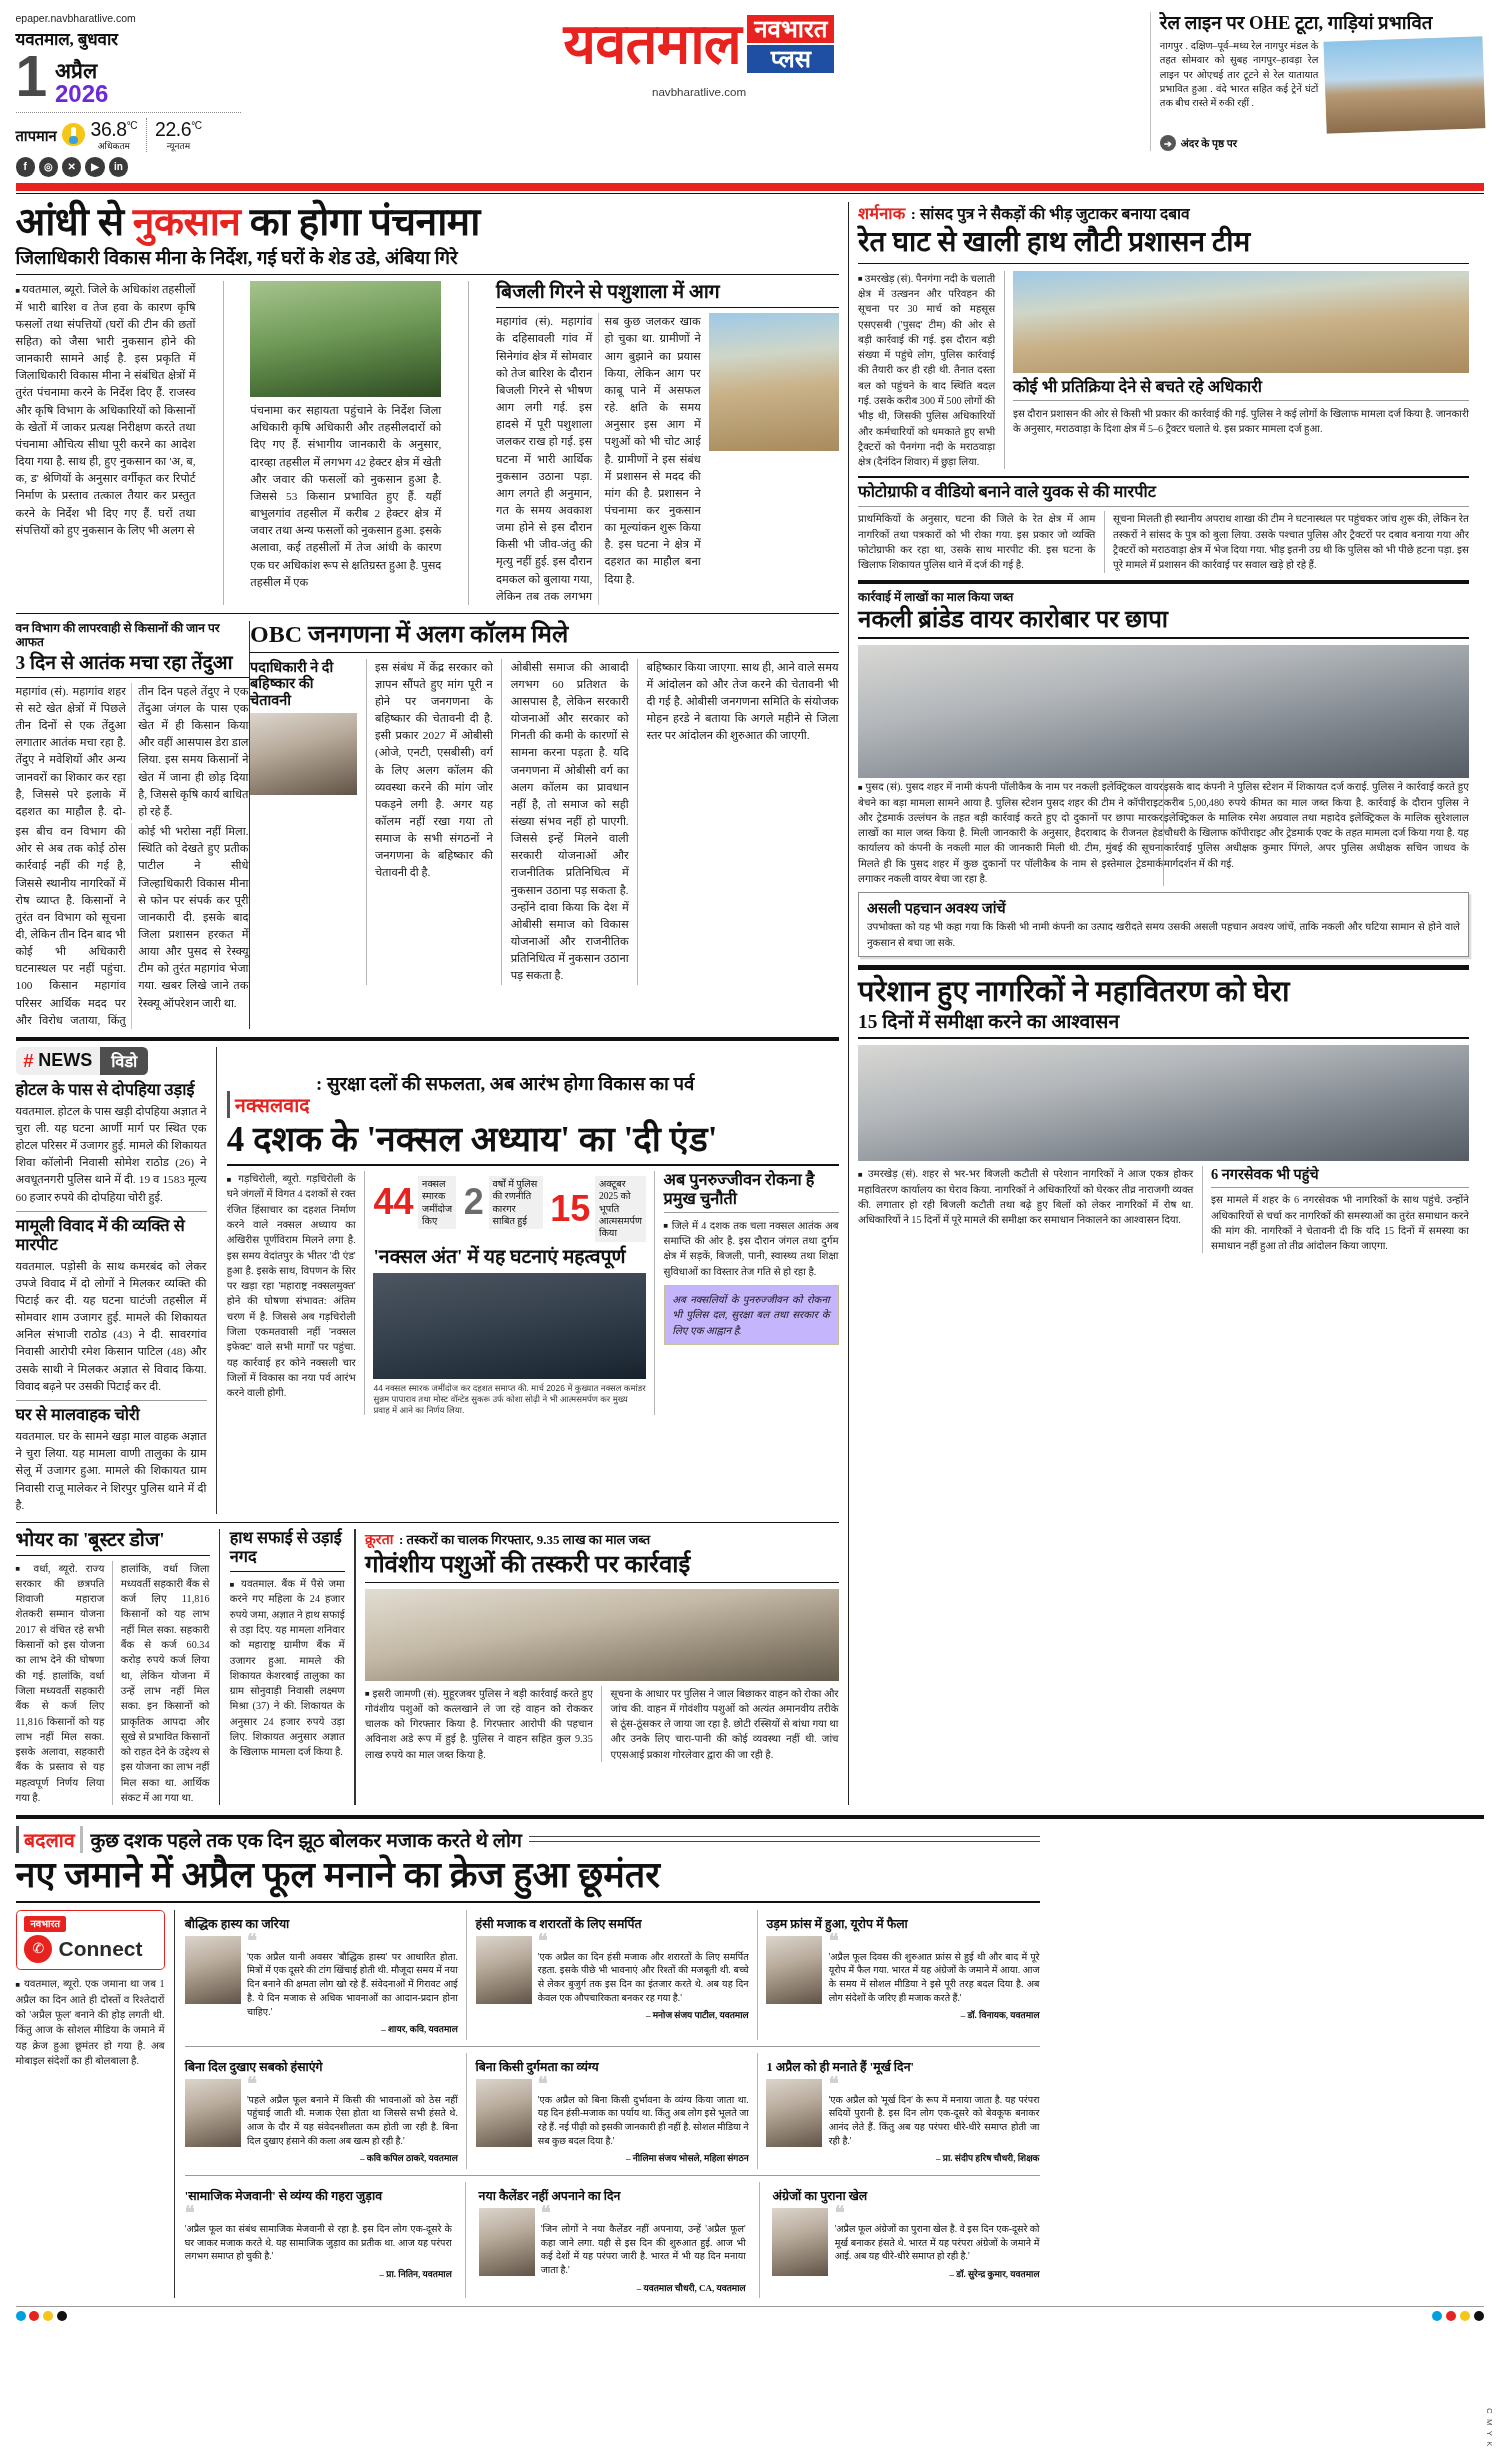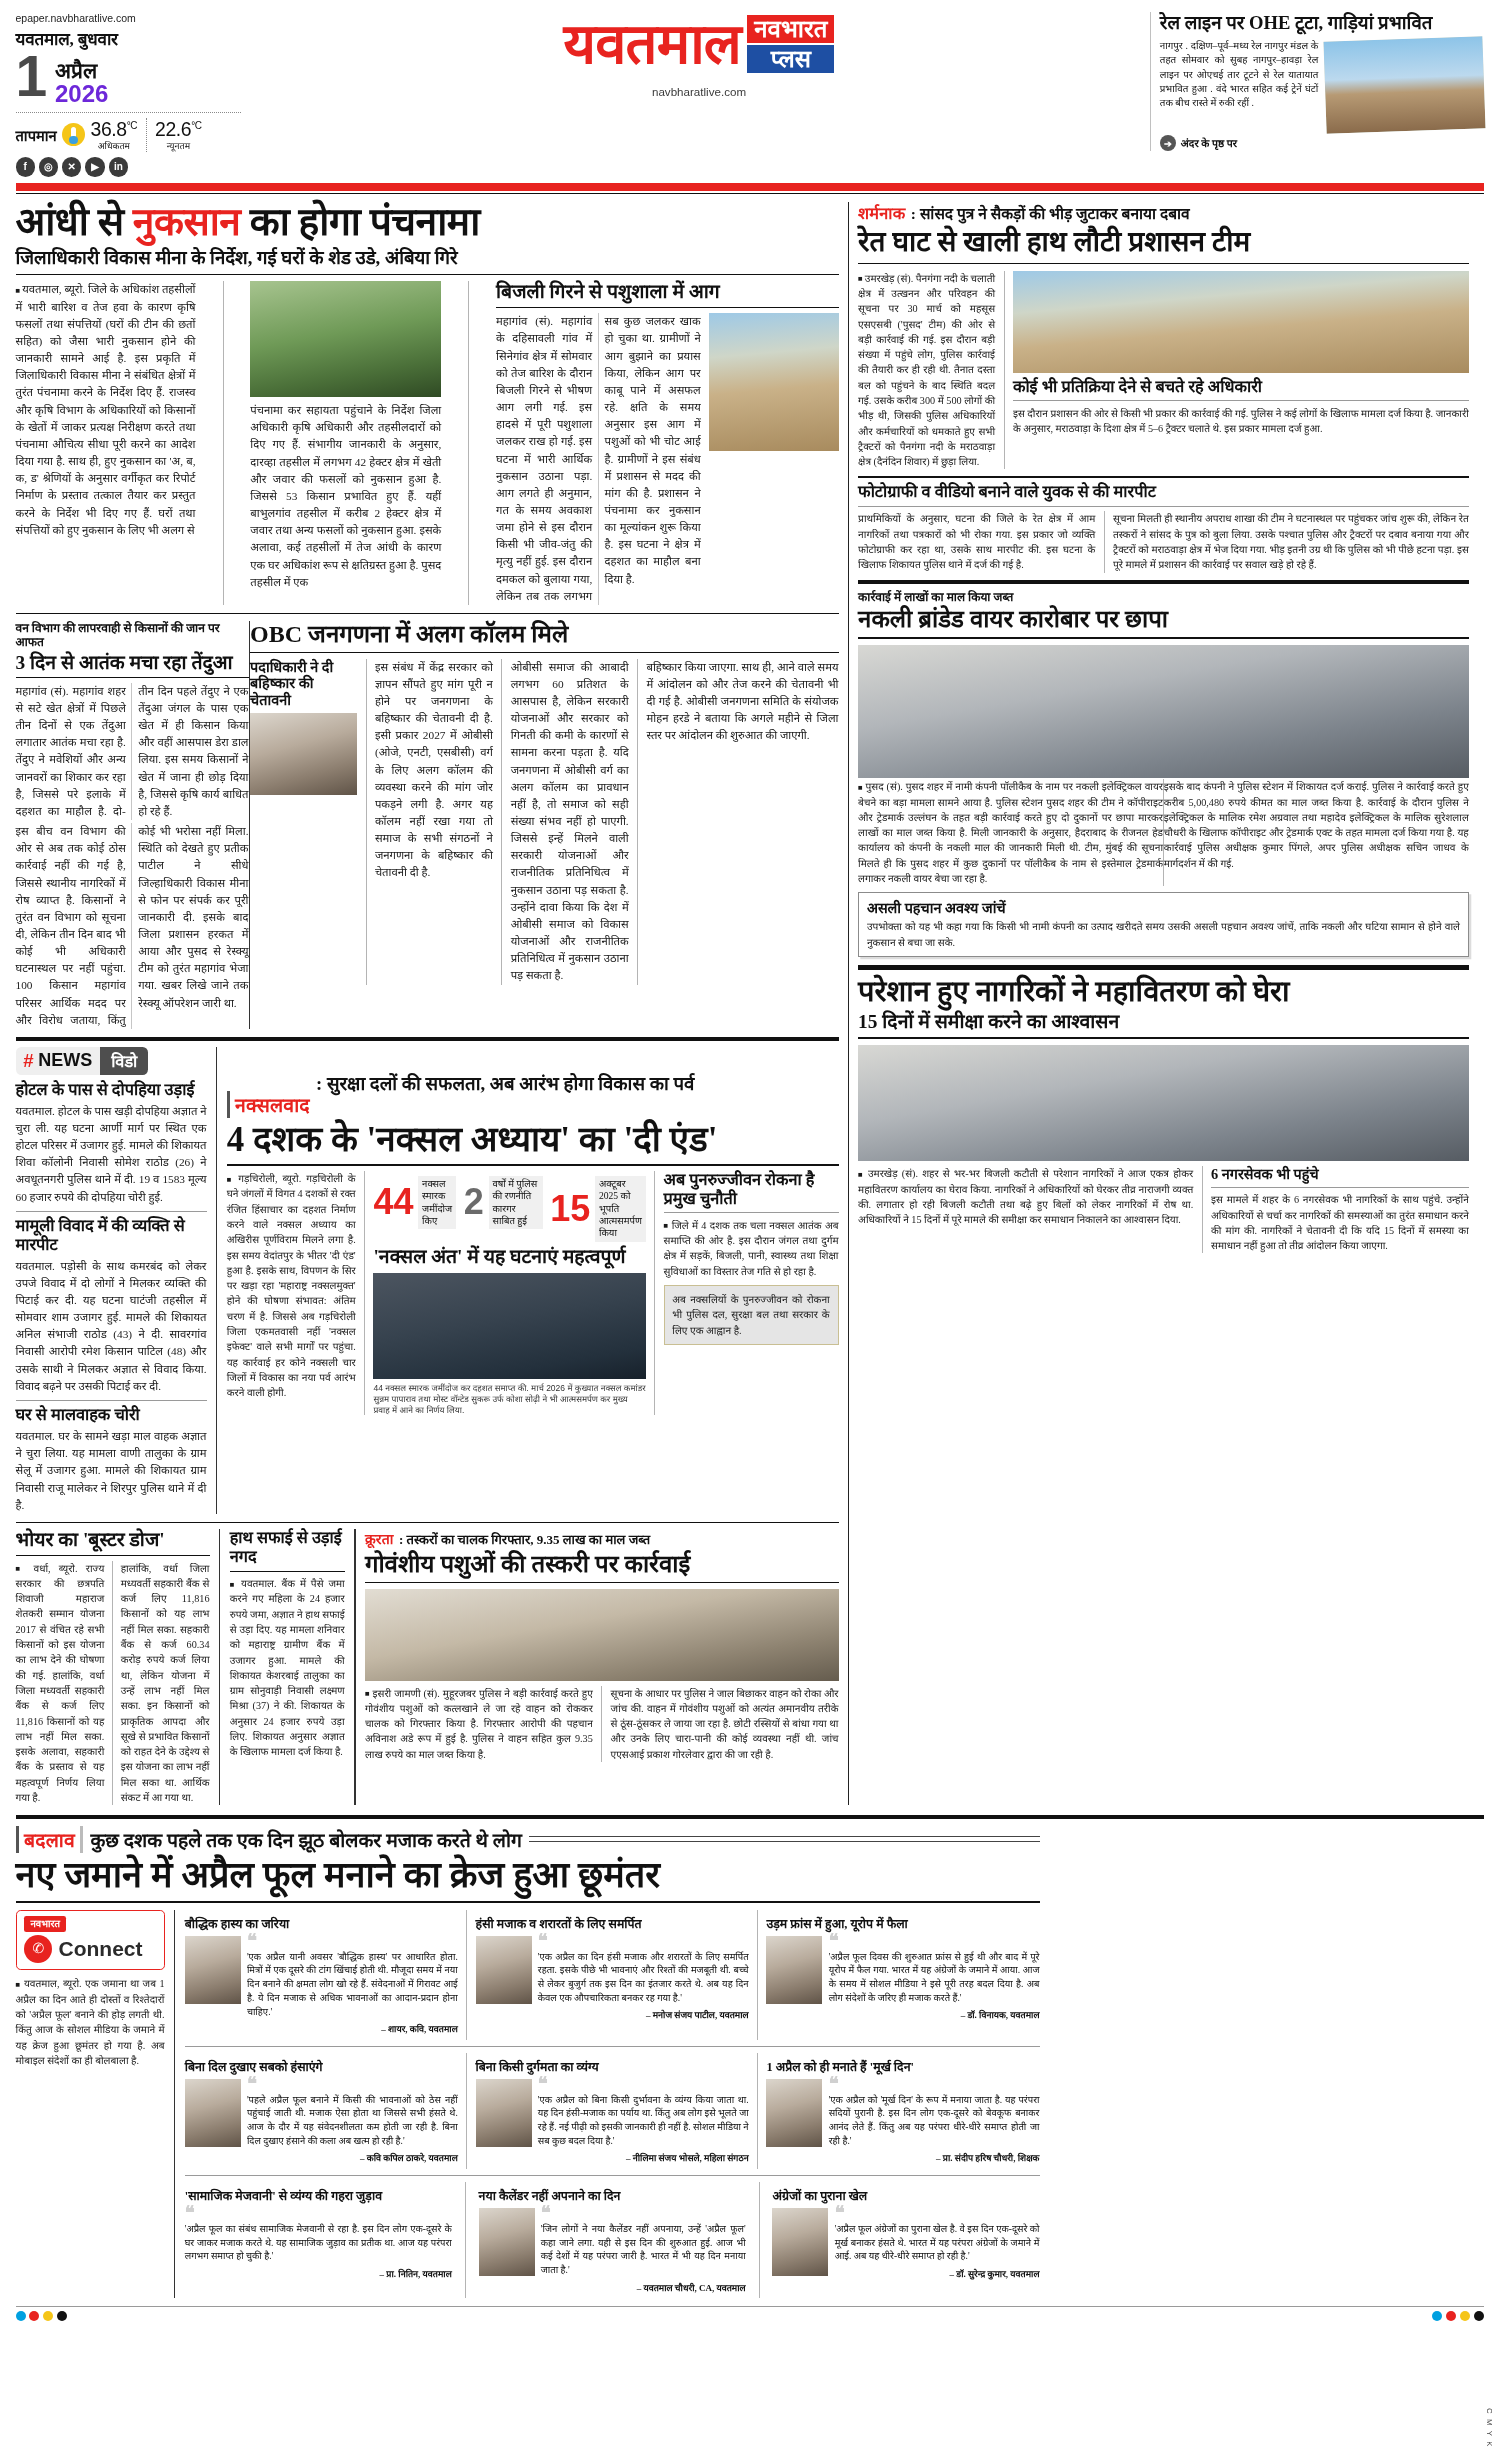--- a/index.html
+++ b/index.html
@@ -44,21 +44,21 @@
   .ph.forest::after{ background: linear-gradient(170deg,#a7c48f 0%, #6f9a57 45%, #4b7039 75%, #2f4a24 100%); }
   .ph.night::after{ background: linear-gradient(170deg,#4c5560 0%, #36424e 45%, #23303c 80%, #17212b 100%); }
   .ph.portrait::after{ background: linear-gradient(165deg,#dcd6cd 0%, #b8ab9c 40%, #8b7d6e 72%, #5f5347 100%); }
 
   .cap { font-size: 8.5px; color: #333; font-family: "Liberation Sans", sans-serif; }
 
   .box {
     border: 0.8px solid #8b8b8b; padding: 6.2px 7.8px; background: #fff;
     box-shadow: 2.3px 2.3px 0 #dcdcdc;
   }
-  .tintbox { background: #e5e5e5; border: 0.8px solid #c9bf93; padding: 6.2px 7.8px; }
+  .tintbox { background: #c4b5fd; border: 0.8px solid #c9bf93; padding: 6.2px 7.8px; font-style: italic; }
 
   .cols2 { column-count: 2; column-gap: 12.4px; column-rule: 0.8px solid #c6c6c6; }
 
   
   .masthead { display: flex; align-items: flex-start; gap: 0; }
   .mh-left { width: 233px; padding-right: 7.8px; }
   .mh-url { font-size: 10.5px; font-family: "Liberation Sans", sans-serif; color: #222; }
   .mh-city { font-size: 17px; font-weight: bold; margin-top: 3.1px; letter-spacing: -0.2px; }
   .mh-dateline { display: flex; align-items: flex-start; gap: 7.8px; margin-top: 1.6px; }
   .mh-day { font-size: 57px; font-weight: bold; line-height: .86; color: #4a4a4a;

